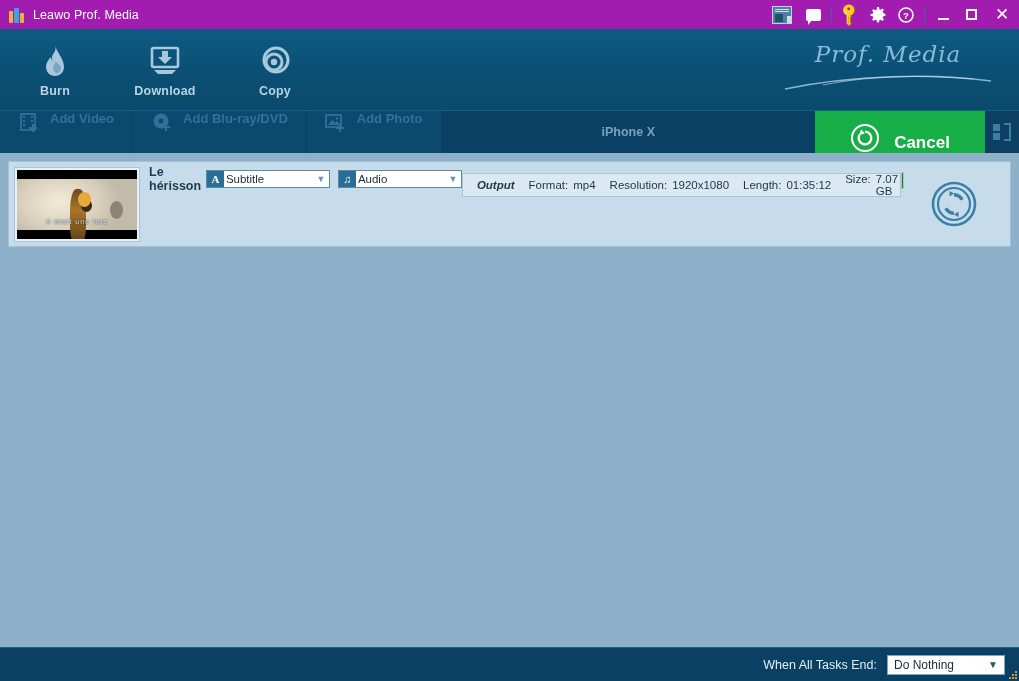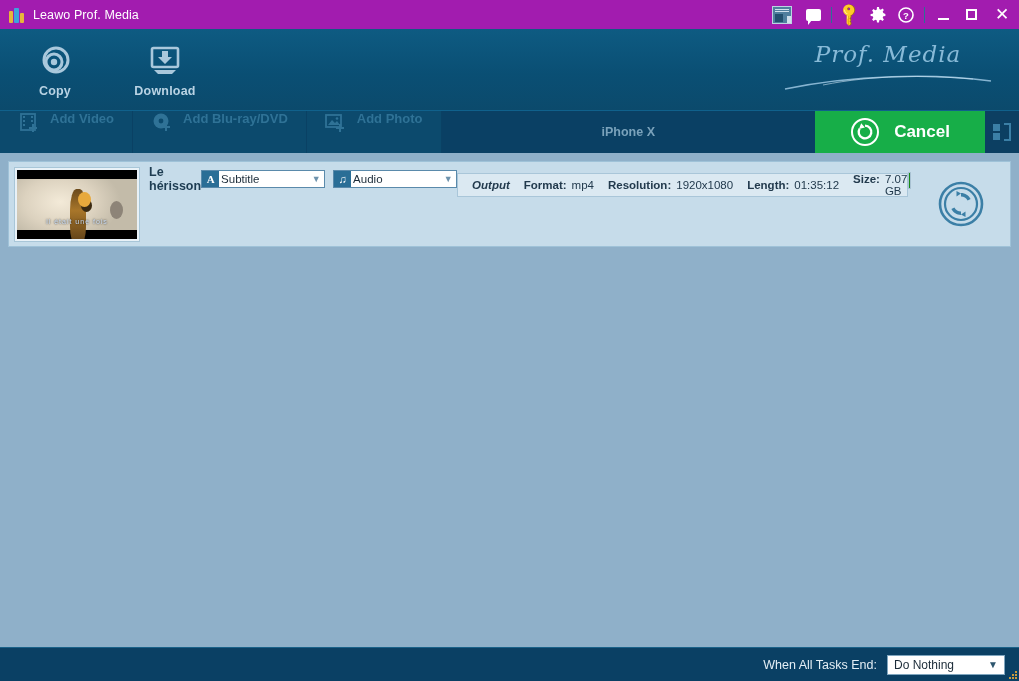--- a/index.html
+++ b/index.html
@@ -102,21 +102,21 @@
     border-right: 1px solid #0a4164;
     position: relative;
   }
   .tool-btn .ticon { width:22px; height:22px; display:flex; align-items:center; justify-content:center; }
   .profile-label {
     flex: 1; display:flex; align-items:center; justify-content:center;
     color:#7aa2bb; font-size:12.5px; font-weight:bold;
     background: #0a4064;
   }
   .cancel-btn {
-    width: 170px; background:#17ae48; display:flex; align-items:center;
+    width: 170px; background:#17ae48; display:flex; align-items:flex-end;
     justify-content:center; gap:14px; color:#fff;
   }
   .cancel-btn .c-ico { width: 30px; height:30px; }
   .cancel-label { font-size:17px; font-weight:bold; }
   .panel-toggle {
     width: 34px; background:#0c3f62; display:flex; align-items:center; justify-content:center;
   }
 
   
   .main { flex: 1; position: relative; padding: 8px 8px 0 8px; }
@@ -171,21 +171,21 @@
   .sel .badge.serif { font-family:"Liberation Serif", serif; }
   .sel .sel-txt { padding-left:2px; flex:1; }
   .sel .caret {
     width:16px; text-align:center; color:#6e93ad; font-size:9px;
   }
   .info-strip {
     margin-top: 5px; height:24px; background:#dbe9f2; border:1px solid #a9c6d9;
     display:flex; align-items:center; gap:14px; padding-left:14px;
     font-size:11.5px; color:#223a4d;
   }
-  .info-strip .k { font-weight:bold; }
+  .info-strip .k { font-weight:normal; }
   .info-strip .out { font-weight:bold; font-style:italic; }
   .info-strip .pair { display:flex; gap:5px; }
   .progress-wrap {
     margin-top: 4px; height:17px; position:relative;
     background: linear-gradient(to bottom,#c9d9e4,#dfe9f0 40%, #cfdde7);
     border:1px solid #a9c2d3; display:flex; align-items:center;
   }
   .progress-fill {
     height: 100%; background: linear-gradient(to bottom,#5fd15f,#28b428 50%,#1da01d);
     border-right:1px solid #178a17;
@@ -263,41 +263,50 @@
       <div class="tb-btn wide">
           <span class="close-ico">✕</span>
         </div>
     </div>
   </div>
 
   <div class="navbar">
 
 
 
+    <div class="nav-item">
+      <div class="nav-icon">
+        <svg width="34" height="34" viewBox="0 0 34 34">
+            <path fill="#a9c8dc" d="M17 2c2 6-3 7-3 12 0 2 1 3 1 3s-2-1-2-4c-3 3-5 6-5 10 0 5 4 9 9 9s9-4 9-9c0-8-6-13-9-21z"></path>
+            <path fill="#7aa6c4" d="M17 17c1 3-2 4-2 7 0 3 2 5 4 5s4-2 4-5c0-3-4-5-6-7z"></path>
+          </svg>
+      </div>
+      <div class="nav-label">Burn</div>
+    </div>
+
+    <div class="nav-item">
+      <div class="nav-icon">
+        <svg width="34" height="34" viewBox="0 0 34 34">
+            <rect x="4" y="4" width="26" height="19" rx="1.5" fill="none" stroke="#a9c8dc" stroke-width="2.6"></rect>
+            <path fill="#a9c8dc" d="M14 7h6v6h4l-7 7-7-7h4z"></path>
+            <path fill="#a9c8dc" d="M6 26h22l-4 4H10z"></path>
+          </svg>
+      </div>
+      <div class="nav-label">Download</div>
+    </div>
 
     <div class="nav-item">
       <div class="nav-icon">
         <svg width="34" height="34" viewBox="0 0 34 34">
             <circle cx="18" cy="16" r="12" fill="none" stroke="#a9c8dc" stroke-width="3"></circle>
             <circle cx="16" cy="18" r="8" fill="none" stroke="#a9c8dc" stroke-width="3"></circle>
             <circle cx="16" cy="18" r="3.2" fill="#a9c8dc"></circle>
           </svg>
       </div>
       <div class="nav-label">Copy</div>
-    </div>
-
-    <div class="nav-item">
-      <div class="nav-icon">
-        <svg width="34" height="34" viewBox="0 0 34 34">
-            <rect x="4" y="4" width="26" height="19" rx="1.5" fill="none" stroke="#a9c8dc" stroke-width="2.6"></rect>
-            <path fill="#a9c8dc" d="M14 7h6v6h4l-7 7-7-7h4z"></path>
-            <path fill="#a9c8dc" d="M6 26h22l-4 4H10z"></path>
-          </svg>
-      </div>
-      <div class="nav-label">Download</div>
     </div>
 
     <div class="brand">
       <div class="brand-txt">Prof. Media</div>
       <svg width="210" height="22" viewBox="0 0 210 22" style="display:block;margin-top:2px">
         <path d="M2 20 C70 6,150 4,208 12" fill="none" stroke="#9cc7e2" stroke-width="1.6" opacity=".85"></path>
         <path d="M40 16 C90 6,140 6,190 10" fill="none" stroke="#cde4f3" stroke-width="1" opacity=".6"></path>
       </svg>
     </div>
   </div>

